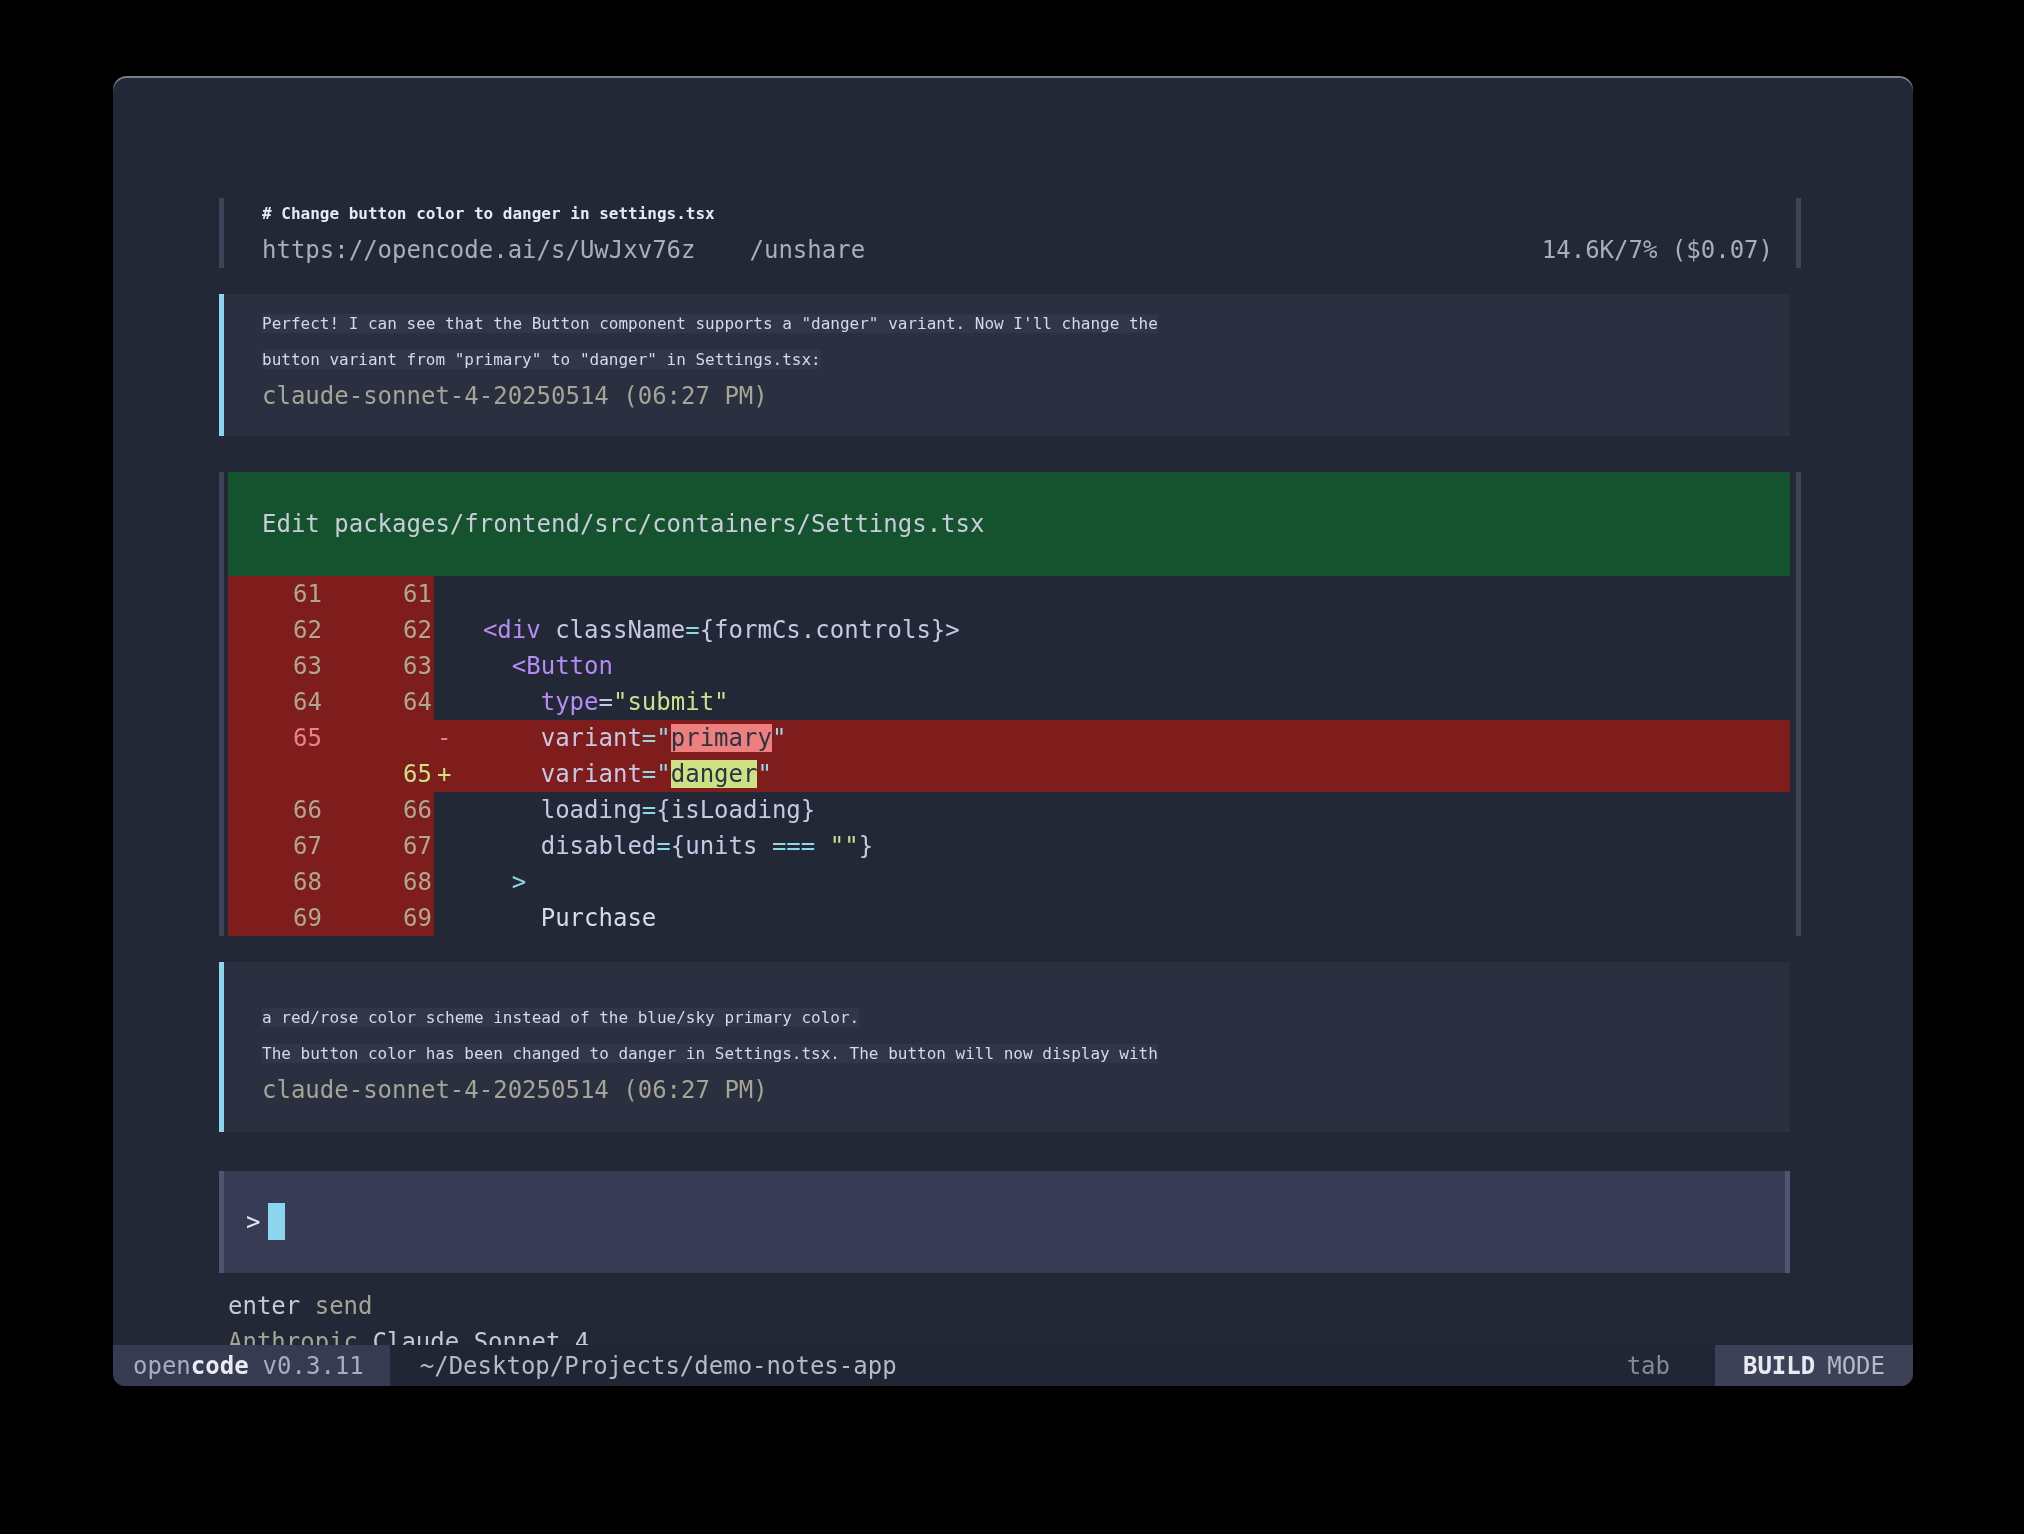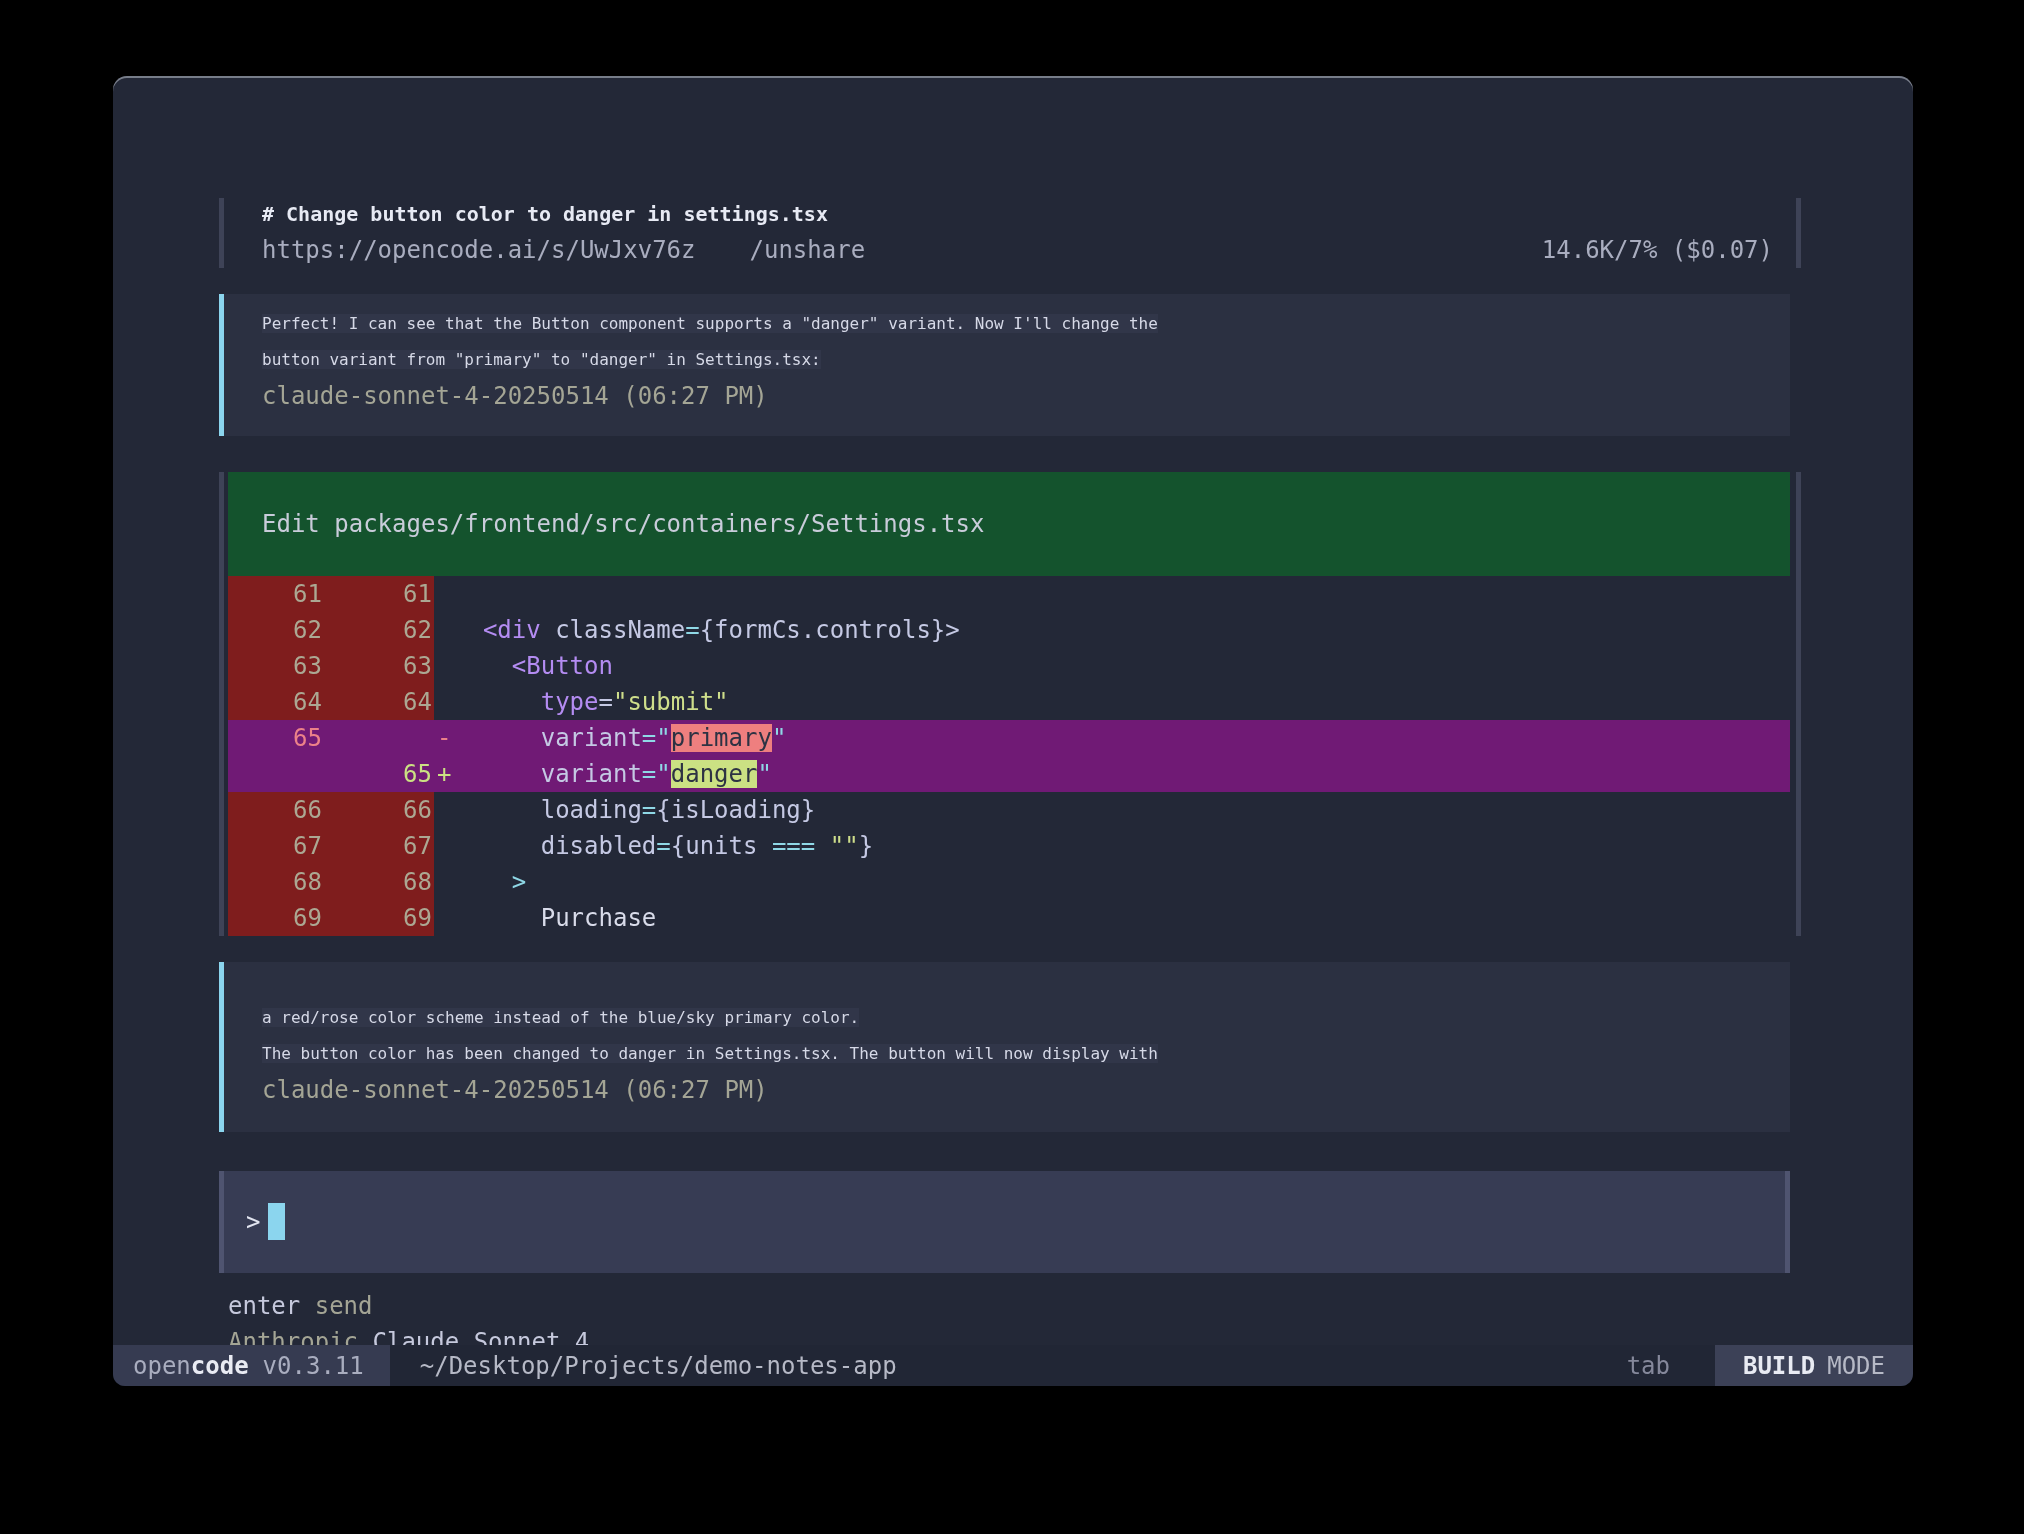--- a/index.html
+++ b/index.html
@@ -22,21 +22,21 @@
     position:absolute;left:0;top:0;width:100%;height:64px;display:flex;align-items:center;justify-content:center;
     font-family:"Liberation Sans", sans-serif;font-weight:700;font-size:25px;color:#e9ebf3;letter-spacing:.2px;
   }
   
   .mono{font-size:24px;line-height:36px;color:#d6d9e7;}
   
   .session-header{position:absolute;left:106px;top:120px;width:1582px;}
   .v-bar{position:absolute;width:5px;background:#3e4357;}
   .sh-bar-left{left:0;top:2px;height:70px;}
   .sh-bar-right{right:0;top:2px;height:70px;}
-  .sh-title{margin-left:43px;font-size:20px;line-height:36px;font-weight:700;color:#e7eaf4;}
+  .sh-title{margin-left:43px;font-size:16px;line-height:36px;font-weight:700;color:#e7eaf4;}
   .sh-sub{margin-left:43px;margin-right:28px;display:flex;justify-content:space-between;font-size:24px;line-height:36px;color:#a9adbf;gap:48px;}
   .sh-share{margin-left:54px;}
   
   .message{position:absolute;left:106px;width:1571px;background:#2b3041;}
   .msg-accent{position:absolute;left:0;top:0;bottom:0;width:5px;background:var(--accent,#8bd5ee);}
   .msg-body{padding-left:43px;}
   .msg-line{font-size:16px;line-height:36px;}
   .msg-line > span{background:#313649;color:#d6d9e7;}
   .msg-meta{font-size:24px;line-height:36px;color:#a4a595;}
   #message-1{top:218px;height:142px;}
@@ -50,21 +50,21 @@
   .edit-panel{position:absolute;left:9px;top:0;width:1562px;height:464px;}
   .edit-header{height:104px;background:#14532d;display:flex;align-items:center;padding-left:34px;
     font-size:24px;color:#c9ccda;}
   .diff{position:relative;}
   .diff-row{display:flex;height:36px;line-height:36px;font-size:24px;}
   .cell{box-sizing:border-box;flex:none;}
   .cell-old{width:110px;text-align:right;padding-right:16px;}
   .cell-new{width:96px;text-align:right;padding-right:2px;}
   .cell-marker{width:20px;padding-left:3px;}
   .diff-row.context .cell-old,.diff-row.context .cell-new{background:#7f1d1d;color:#aca893;}
-  .diff-row.del,.diff-row.add{background:#701a75;}
+  .diff-row.del,.diff-row.add{background:#7f1d1d;}
   .diff-row.del .cell-old,.diff-row.del .cell-marker{color:var(--del,#ec8289);}
   .diff-row.add .cell-new,.diff-row.add .cell-marker{color:var(--add,#cbe183);}
   .diff-row pre{margin:0;font-family:inherit;font-size:24px;line-height:36px;white-space:pre;color:#c5c9e4;}
   .tk-purple{color:#b48cf2}.tk-fg{color:#c5c9e4}.tk-cyan{color:#8fd8e6}
   .tk-str{color:#cede8b}.tk-light{color:#d9dcea}
   .tk-delhl{background:var(--del-hl,#ee7f7f);color:#2d3243}
   .tk-addhl{background:var(--add-hl,#cbe183);color:#2d3243}
   
   .prompt-box{position:absolute;left:106px;top:1095px;width:1571px;height:102px;background:#373c54;
     border-left:5px solid #4f5470;border-right:5px solid #4f5470;box-sizing:border-box;}

